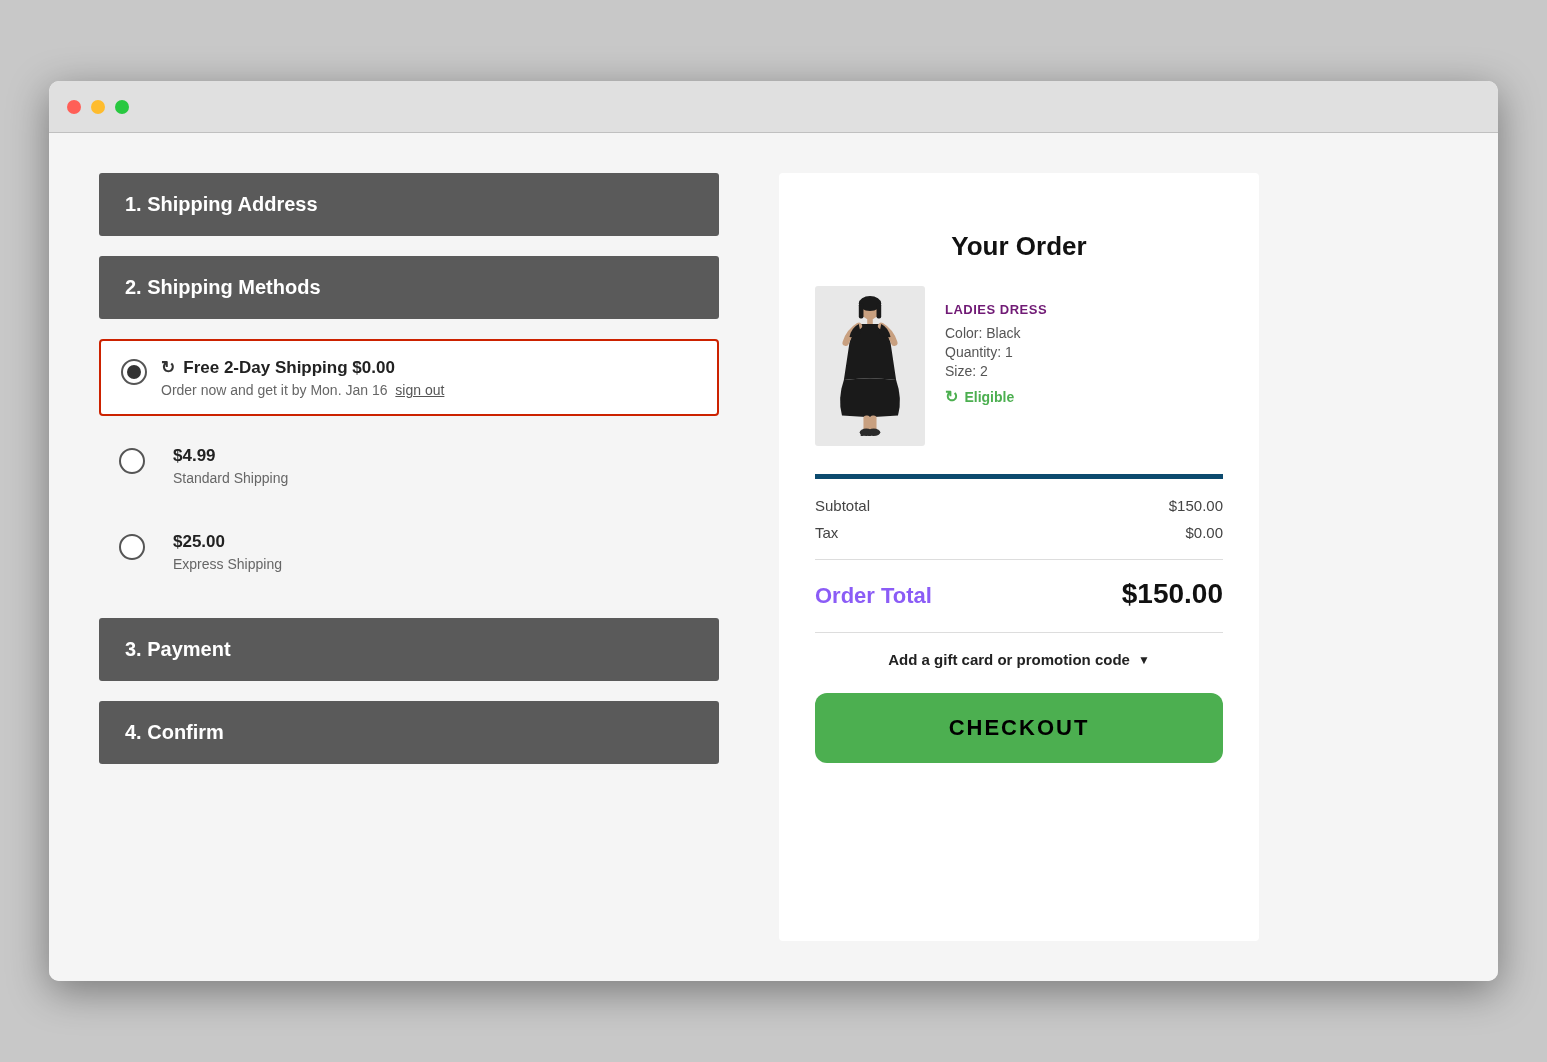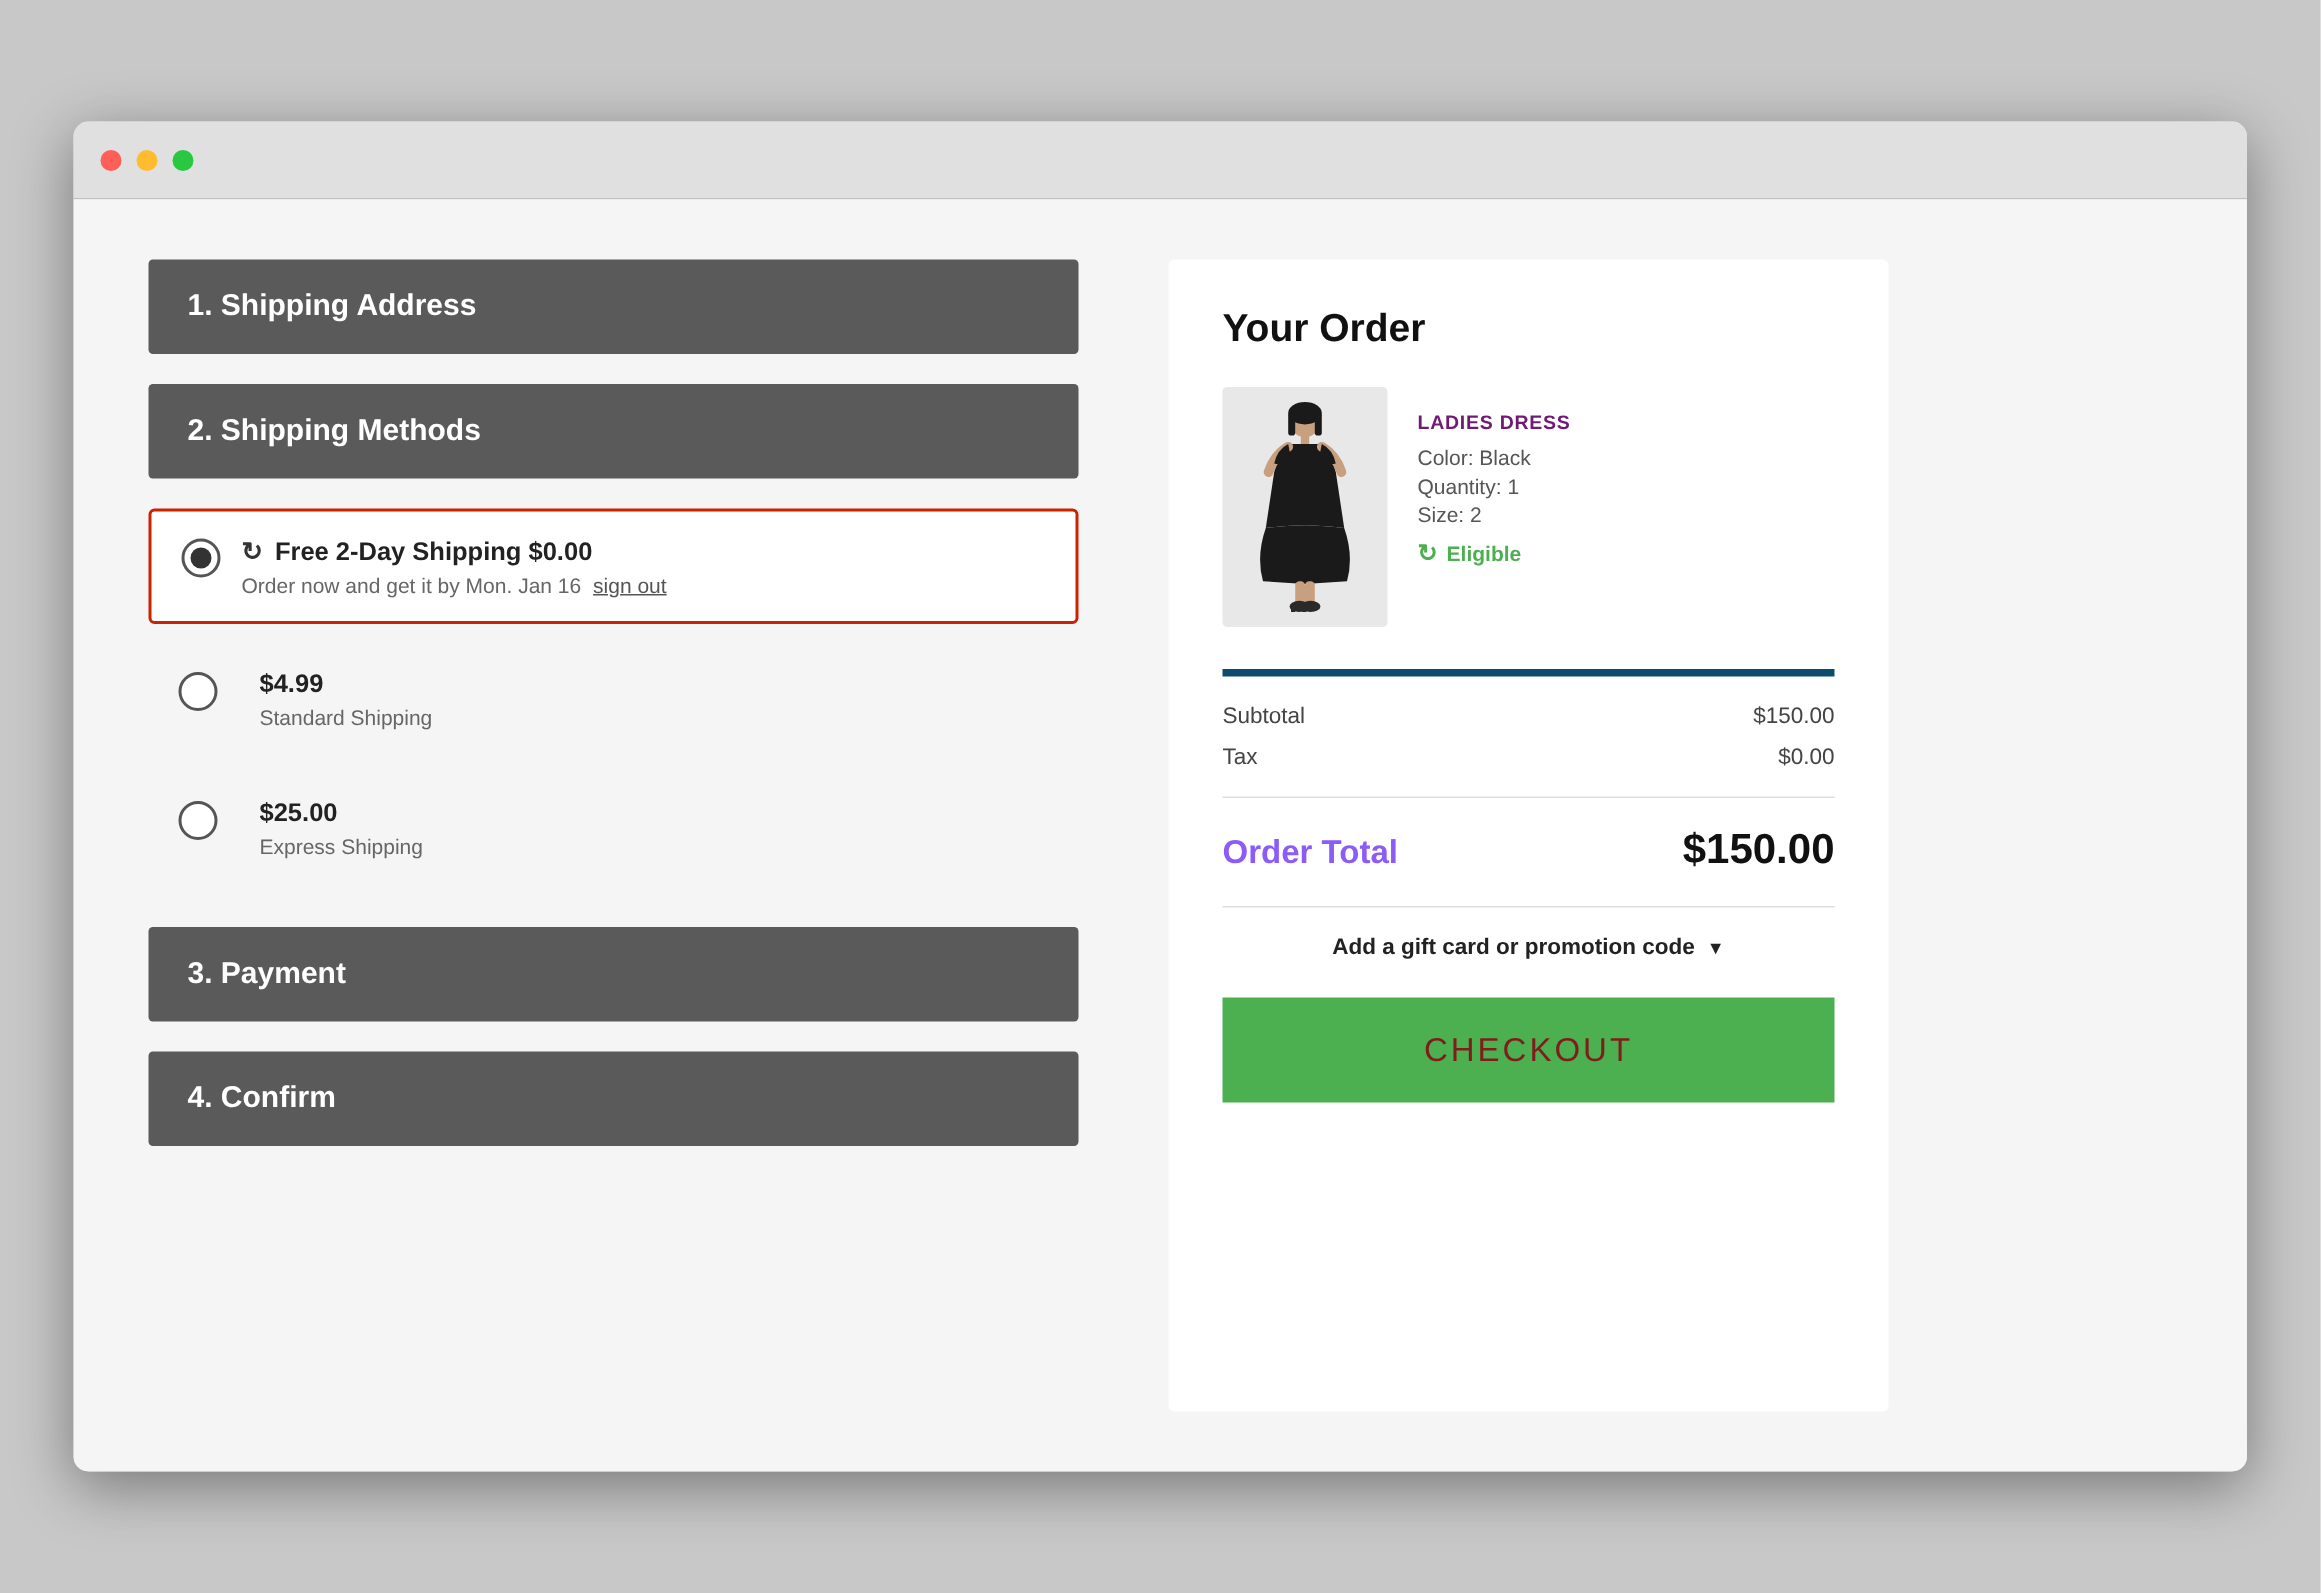--- a/index.html
+++ b/index.html
@@ -158,21 +158,23 @@
       width: 480px;
       background: #fff;
       border-radius: 4px;
       padding: 30px 36px;
     }
 
     .order-title {
       font-size: 26px;
       font-weight: 800;
       color: #111;
+      text-align: center;
       margin-bottom: 24px;
+      margin-top: 28px;
     }
 
     .product-section {
       display: flex;
       gap: 20px;
       margin-bottom: 28px;
     }
 
     .product-image {
       width: 110px;
@@ -287,26 +289,26 @@
       gap: 8px;
     }
 
     .chevron-down {
       font-size: 12px;
     }
 
     .checkout-button {
       width: 100%;
       background: #4caf50;
-      color: #7f1d1d;
+      color: #000000;
       border: none;
-      border-radius: 0;
+      border-radius: 12px;
       padding: 22px;
       font-size: 22px;
-      font-weight: 400;
+      font-weight: 700;
       letter-spacing: 2px;
       cursor: pointer;
       text-transform: uppercase;
     }
   </style>
 </head>
 <body>
 
 <div class="window">
   <div class="titlebar">

